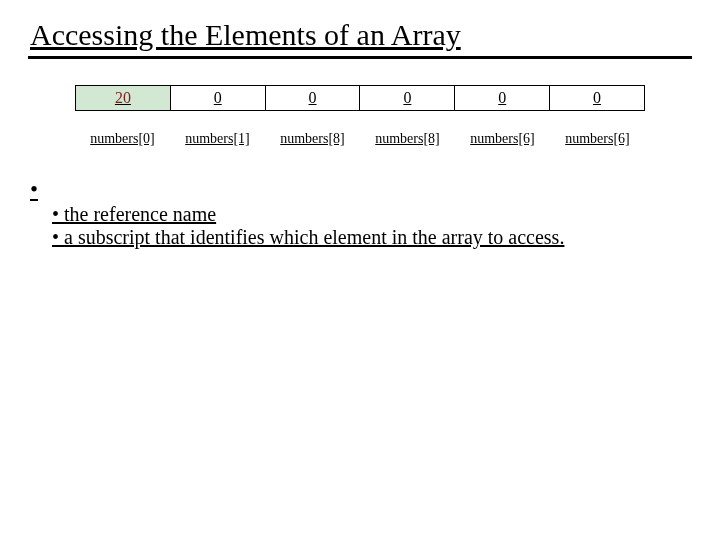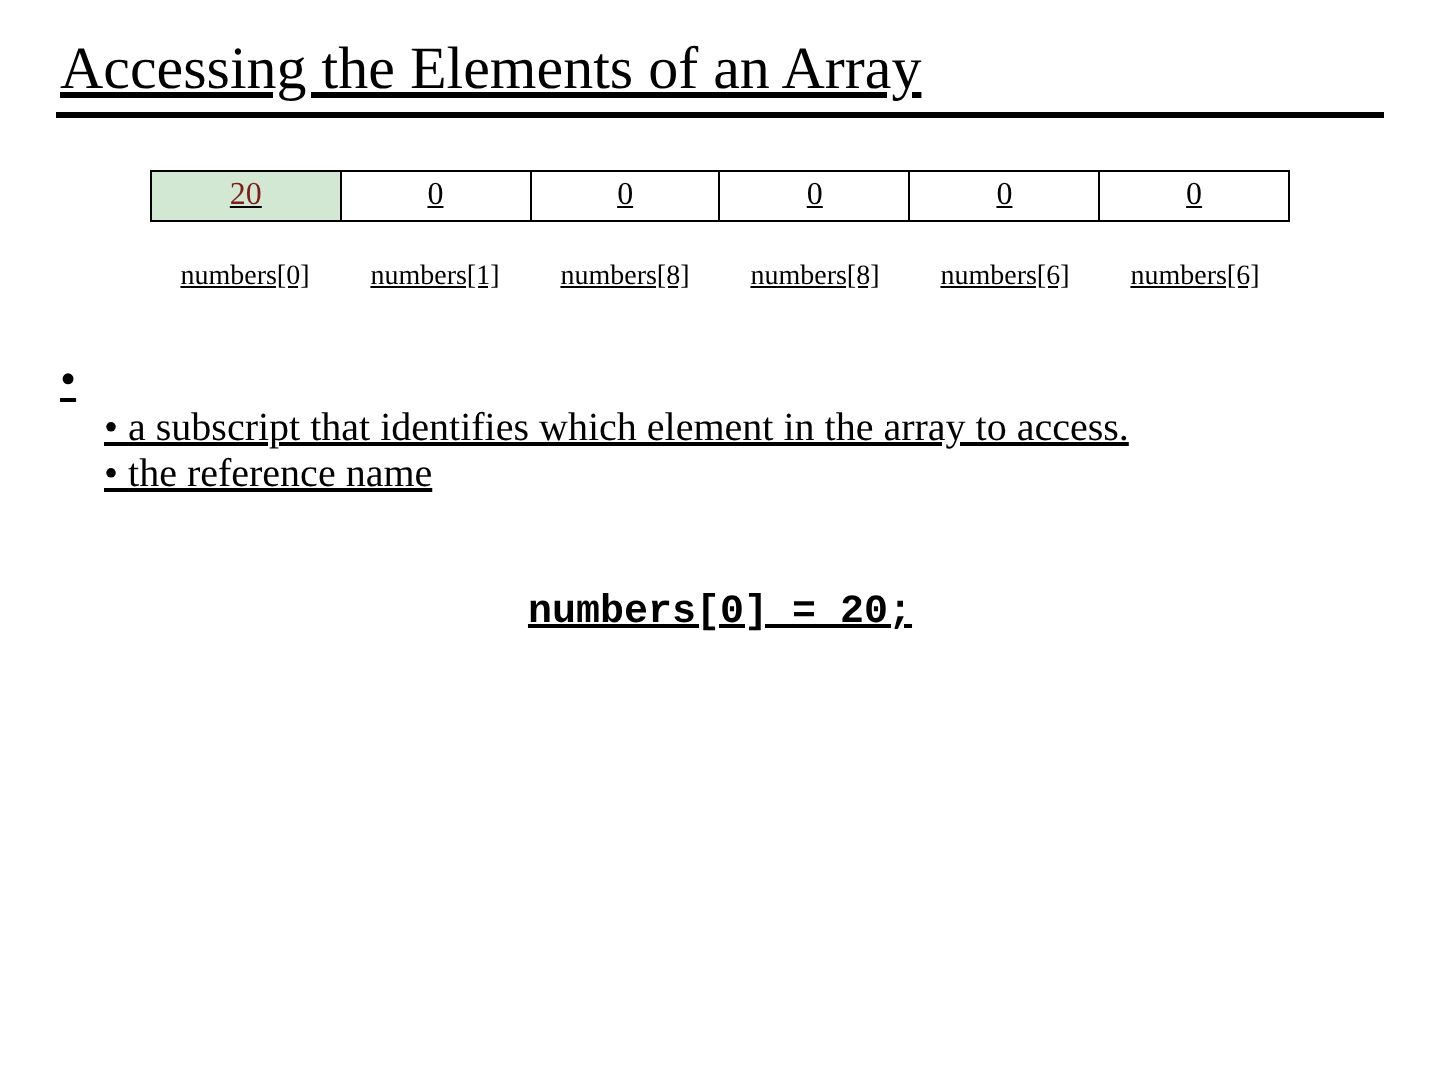--- a/index.html
+++ b/index.html
@@ -119,22 +119,21 @@
       <div class="cell-label">numbers[8]</div>
       <div class="cell-label">numbers[6]</div>
       <div class="cell-label">numbers[6]</div>
     </div>
   </div>
 
   <div class="body">
     <ul class="lvl1">
       <li>
         <ul class="lvl2">
+          <li>the reference name</li>
           <li>a subscript that identifies which element in the array to access.</li>
-          <li>the reference name</li>
         </ul>
       </li>
     </ul>
   </div>
 
-  <div class="code">numbers[0] = 20;</div>
 
 </div>
 
 </body></html>

